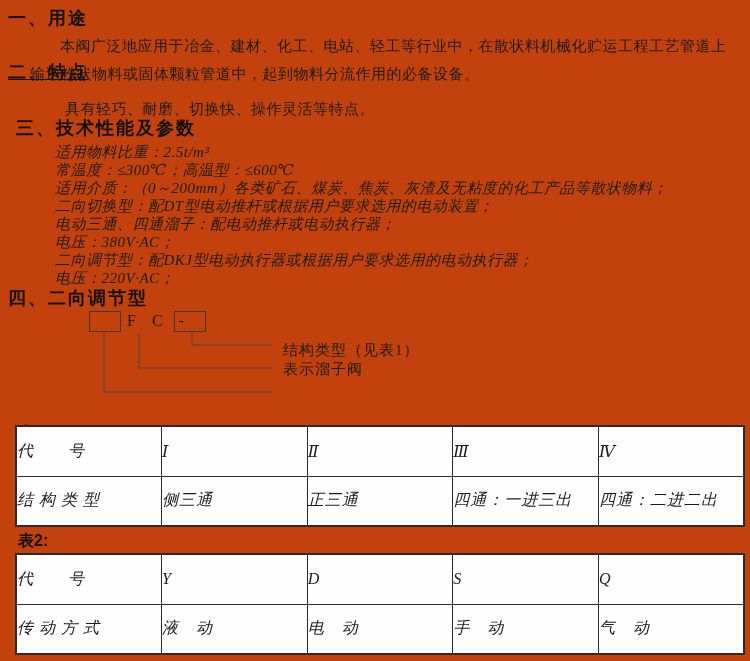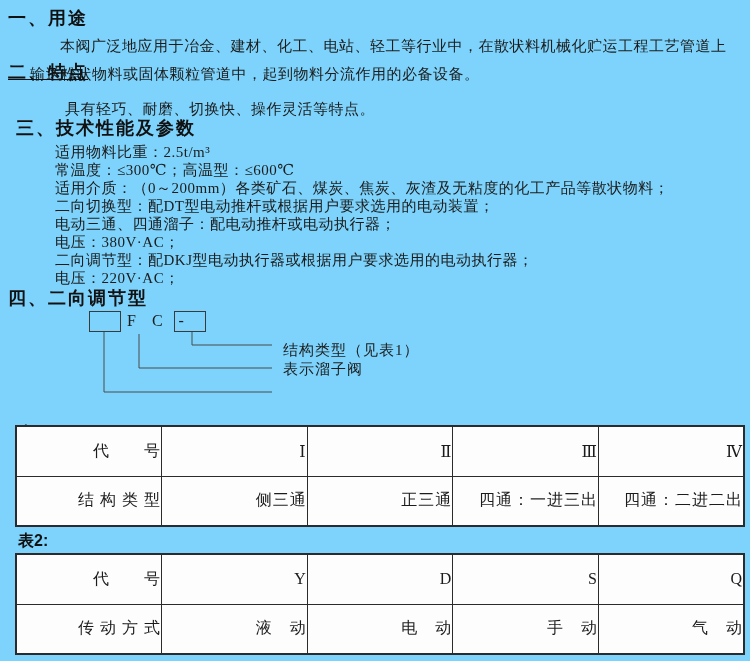--- a/index.html
+++ b/index.html
@@ -1,19 +1,19 @@
 <!DOCTYPE html>
 <html><head>
 <meta charset="utf-8">
 <style>
   * { margin:0; padding:0; box-sizing:border-box; }
   html,body { background:#ffffff; }
   .page {
     position:relative; width:750px; height:661px; margin:0 auto;
-    background:#7dd3fc; color:#1c1c1c; overflow:hidden;
+    background:#c2410c; color:#1c1c1c; overflow:hidden;
     font-family:"Liberation Serif","DejaVu Serif",serif;
   }
   .abs { position:absolute; }
   .hd {
     font-family:"Liberation Sans","DejaVu Sans",sans-serif;
     font-weight:bold; font-size:18px; letter-spacing:2px; color:#111;
   }
   .body-text { font-size:15px; line-height:28px; letter-spacing:0.5px; }
   .indent2 { text-indent:2em; }
   .spec-line { font-size:15px; line-height:18px; letter-spacing:0.5px; white-space:nowrap; }
@@ -22,39 +22,39 @@
   .callout-label { position:absolute; font-size:15px; letter-spacing:1px; white-space:nowrap; }
   .tbl-caption {
     position:absolute; font-family:"Liberation Sans","DejaVu Sans",sans-serif;
     font-weight:bold; font-size:16px; color:#111;
   }
   table.spec {
     position:absolute; width:730px; border-collapse:collapse;
     table-layout:fixed; background:#fdfdfd;
   }
   table.spec td {
-    border:1px solid #2b2b2b; height:50px; text-align:right;
-    vertical-align:middle; font-size:16px; letter-spacing:1px; white-space:nowrap;
+    border:1px solid #2b2b2b; height:50px; text-align:left;
+    vertical-align:middle; font-size:16px; letter-spacing:1px; white-space:nowrap;font-style:italic;
   }
   table.spec { border:2px solid #2b2b2b; }
   svg.connectors { position:absolute; left:0; top:0; }
 </style>
 </head>
 <body>
 
 <div class="page">
 
   <div class="abs hd" style="left:8px; top:6px;">一、用途</div>
   <div class="abs body-text indent2" style="left:30px; top:32px; width:706px;">本阀广泛地应用于冶金、建材、化工、电站、轻工等行业中，在散状料机械化贮运工程工艺管道上输送粉状物料或固体颗粒管道中，起到物料分流作用的必备设备。</div>
 
   <div class="abs hd" style="left:8px; top:60px;text-decoration:underline;">二、特点</div>
   <div class="abs body-text" style="left:65px; top:95px; width:680px;">具有轻巧、耐磨、切换快、操作灵活等特点。</div>
 
   <div class="abs hd" style="left:8px; top:116px;margin-left:8px;">三、技术性能及参数</div>
-  <div class="abs" style="left:55px; top:143px;">
+  <div class="abs" style="left:55px; top:143px;font-style:italic;">
     <div class="spec-line">适用物料比重：2.5t/m³</div>
     <div class="spec-line">常温度：≤300℃；高温型：≤600℃</div>
     <div class="spec-line">适用介质：（0～200mm）各类矿石、煤炭、焦炭、灰渣及无粘度的化工产品等散状物料；</div>
     <div class="spec-line">二向切换型：配DT型电动推杆或根据用户要求选用的电动装置；</div>
     <div class="spec-line">电动三通、四通溜子：配电动推杆或电动执行器；</div>
     <div class="spec-line">电压：380V·AC；</div>
     <div class="spec-line">二向调节型：配DKJ型电动执行器或根据用户要求选用的电动执行器；</div>
     <div class="spec-line">电压：220V·AC；</div>
   </div>
 

